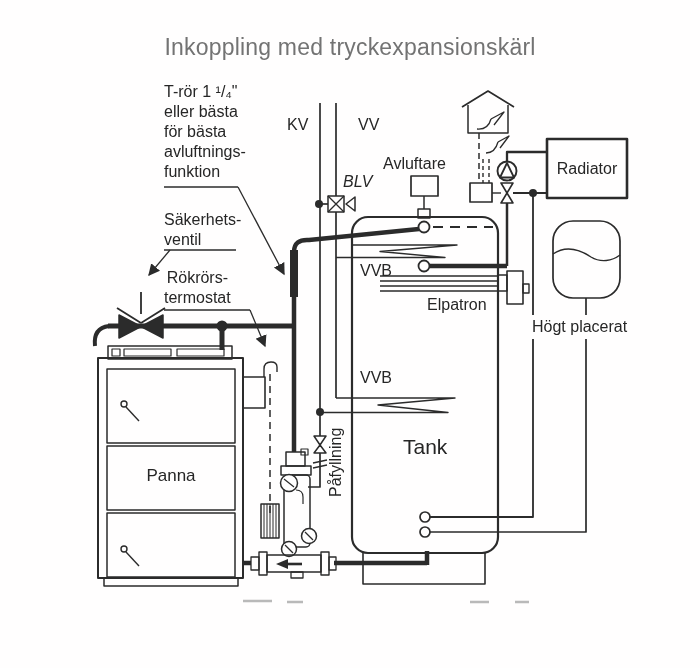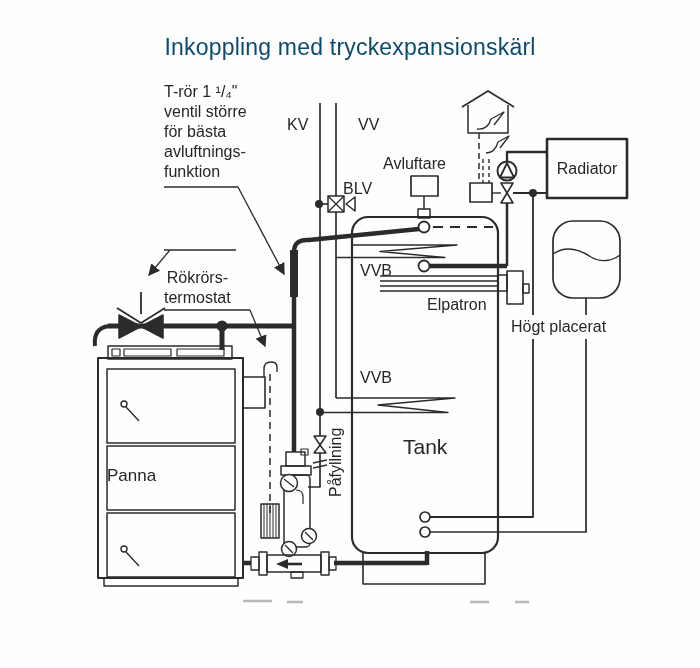--- a/index.html
+++ b/index.html
@@ -2,25 +2,25 @@
 <html><head>
 <meta charset="utf-8">
 <style>
   html,body{margin:0;padding:0;background:#fff;}
   #page{position:relative;width:700px;height:668px;background:#fffefe;
         font-family:"Liberation Sans",sans-serif;color:#262626;overflow:hidden;}
   svg{position:absolute;left:0;top:0;}
   .lbl{position:absolute;font-size:16px;line-height:20px;white-space:nowrap;color:#262626;}
   .lbl span{display:block;}
   #title{position:absolute;left:0;top:34px;width:700px;text-align:center;
-         font-size:23px;letter-spacing:0.2px;color:#0c4a6e;}
+         font-size:23px;letter-spacing:0.2px;color:#737373;}
   #lbl-pafyllning{position:absolute;left:326px;top:497px;transform:rotate(-90deg);
                   transform-origin:0 0;font-size:16px;line-height:19px;white-space:nowrap;}
   #lbl-hogt{background:#fffefe;padding:2px 4px 2px 8px;}
-  #lbl-panna{position:absolute;left:107px;top:466px;width:128px;text-align:left;
+  #lbl-panna{position:absolute;left:107px;top:466px;width:128px;text-align:center;
              font-size:17px;white-space:nowrap;}
   #lbl-radiator{position:absolute;left:547px;top:160px;width:80px;text-align:center;
                 font-size:16px;white-space:nowrap;}
   #lbl-tank{font-size:21px;}
 </style>
 </head>
 <body>
 
 <div id="page">
 
@@ -203,46 +203,50 @@
     <g stroke="#b9b9b9" stroke-width="2.5">
       <path d="M243,601 H272 M287,602 H303 M470,602 H489 M515,602 H529"></path>
     </g>
   </g>
 </svg>
 
 <div id="title">Inkoppling med tryckexpansionskärl</div>
 
 <div class="lbl" style="left:164px;top:82px;">
   <span>T-rör 1 ¹/₄"</span>
-  <span>ventil större</span>
+  <span>eller bästa</span>
   <span>för bästa</span>
   <span>avluftnings-</span>
   <span>funktion</span>
 </div>
 
+<div class="lbl" style="left:164px;top:210px;">
+  <span>Säkerhets-</span>
+  <span>ventil</span>
+</div>
 
 <div class="lbl" style="left:164px;top:268px;text-align:center;">
   <span>Rökrörs-</span>
   <span>termostat</span>
 </div>
 
 <div class="lbl" style="left:287px;top:115px;">KV</div>
 <div class="lbl" style="left:358px;top:115px;">VV</div>
-<div class="lbl" style="left:343px;top:179px;">BLV</div>
+<div class="lbl" style="left:343px;top:172px;font-style:italic;">BLV</div>
 
 <div class="lbl" style="left:383px;top:154px;">Avluftare</div>
 
 <div id="lbl-radiator">Radiator</div>
 
 <div class="lbl" style="left:360px;top:261px;">VVB</div>
 <div class="lbl" style="left:360px;top:368px;">VVB</div>
 
 <div class="lbl" style="left:427px;top:295px;">Elpatron</div>
 
-<div class="lbl" id="lbl-hogt" style="left:503px;top:315px;">
+<div class="lbl" id="lbl-hogt" style="left:524px;top:315px;">
   <span>Högt placerat</span>
 </div>
 
 <div class="lbl" id="lbl-tank" style="left:403px;top:437px;">Tank</div>
 
 <div id="lbl-panna">Panna</div>
 
 <div id="lbl-pafyllning">Påfyllning</div>
 
 </div>

